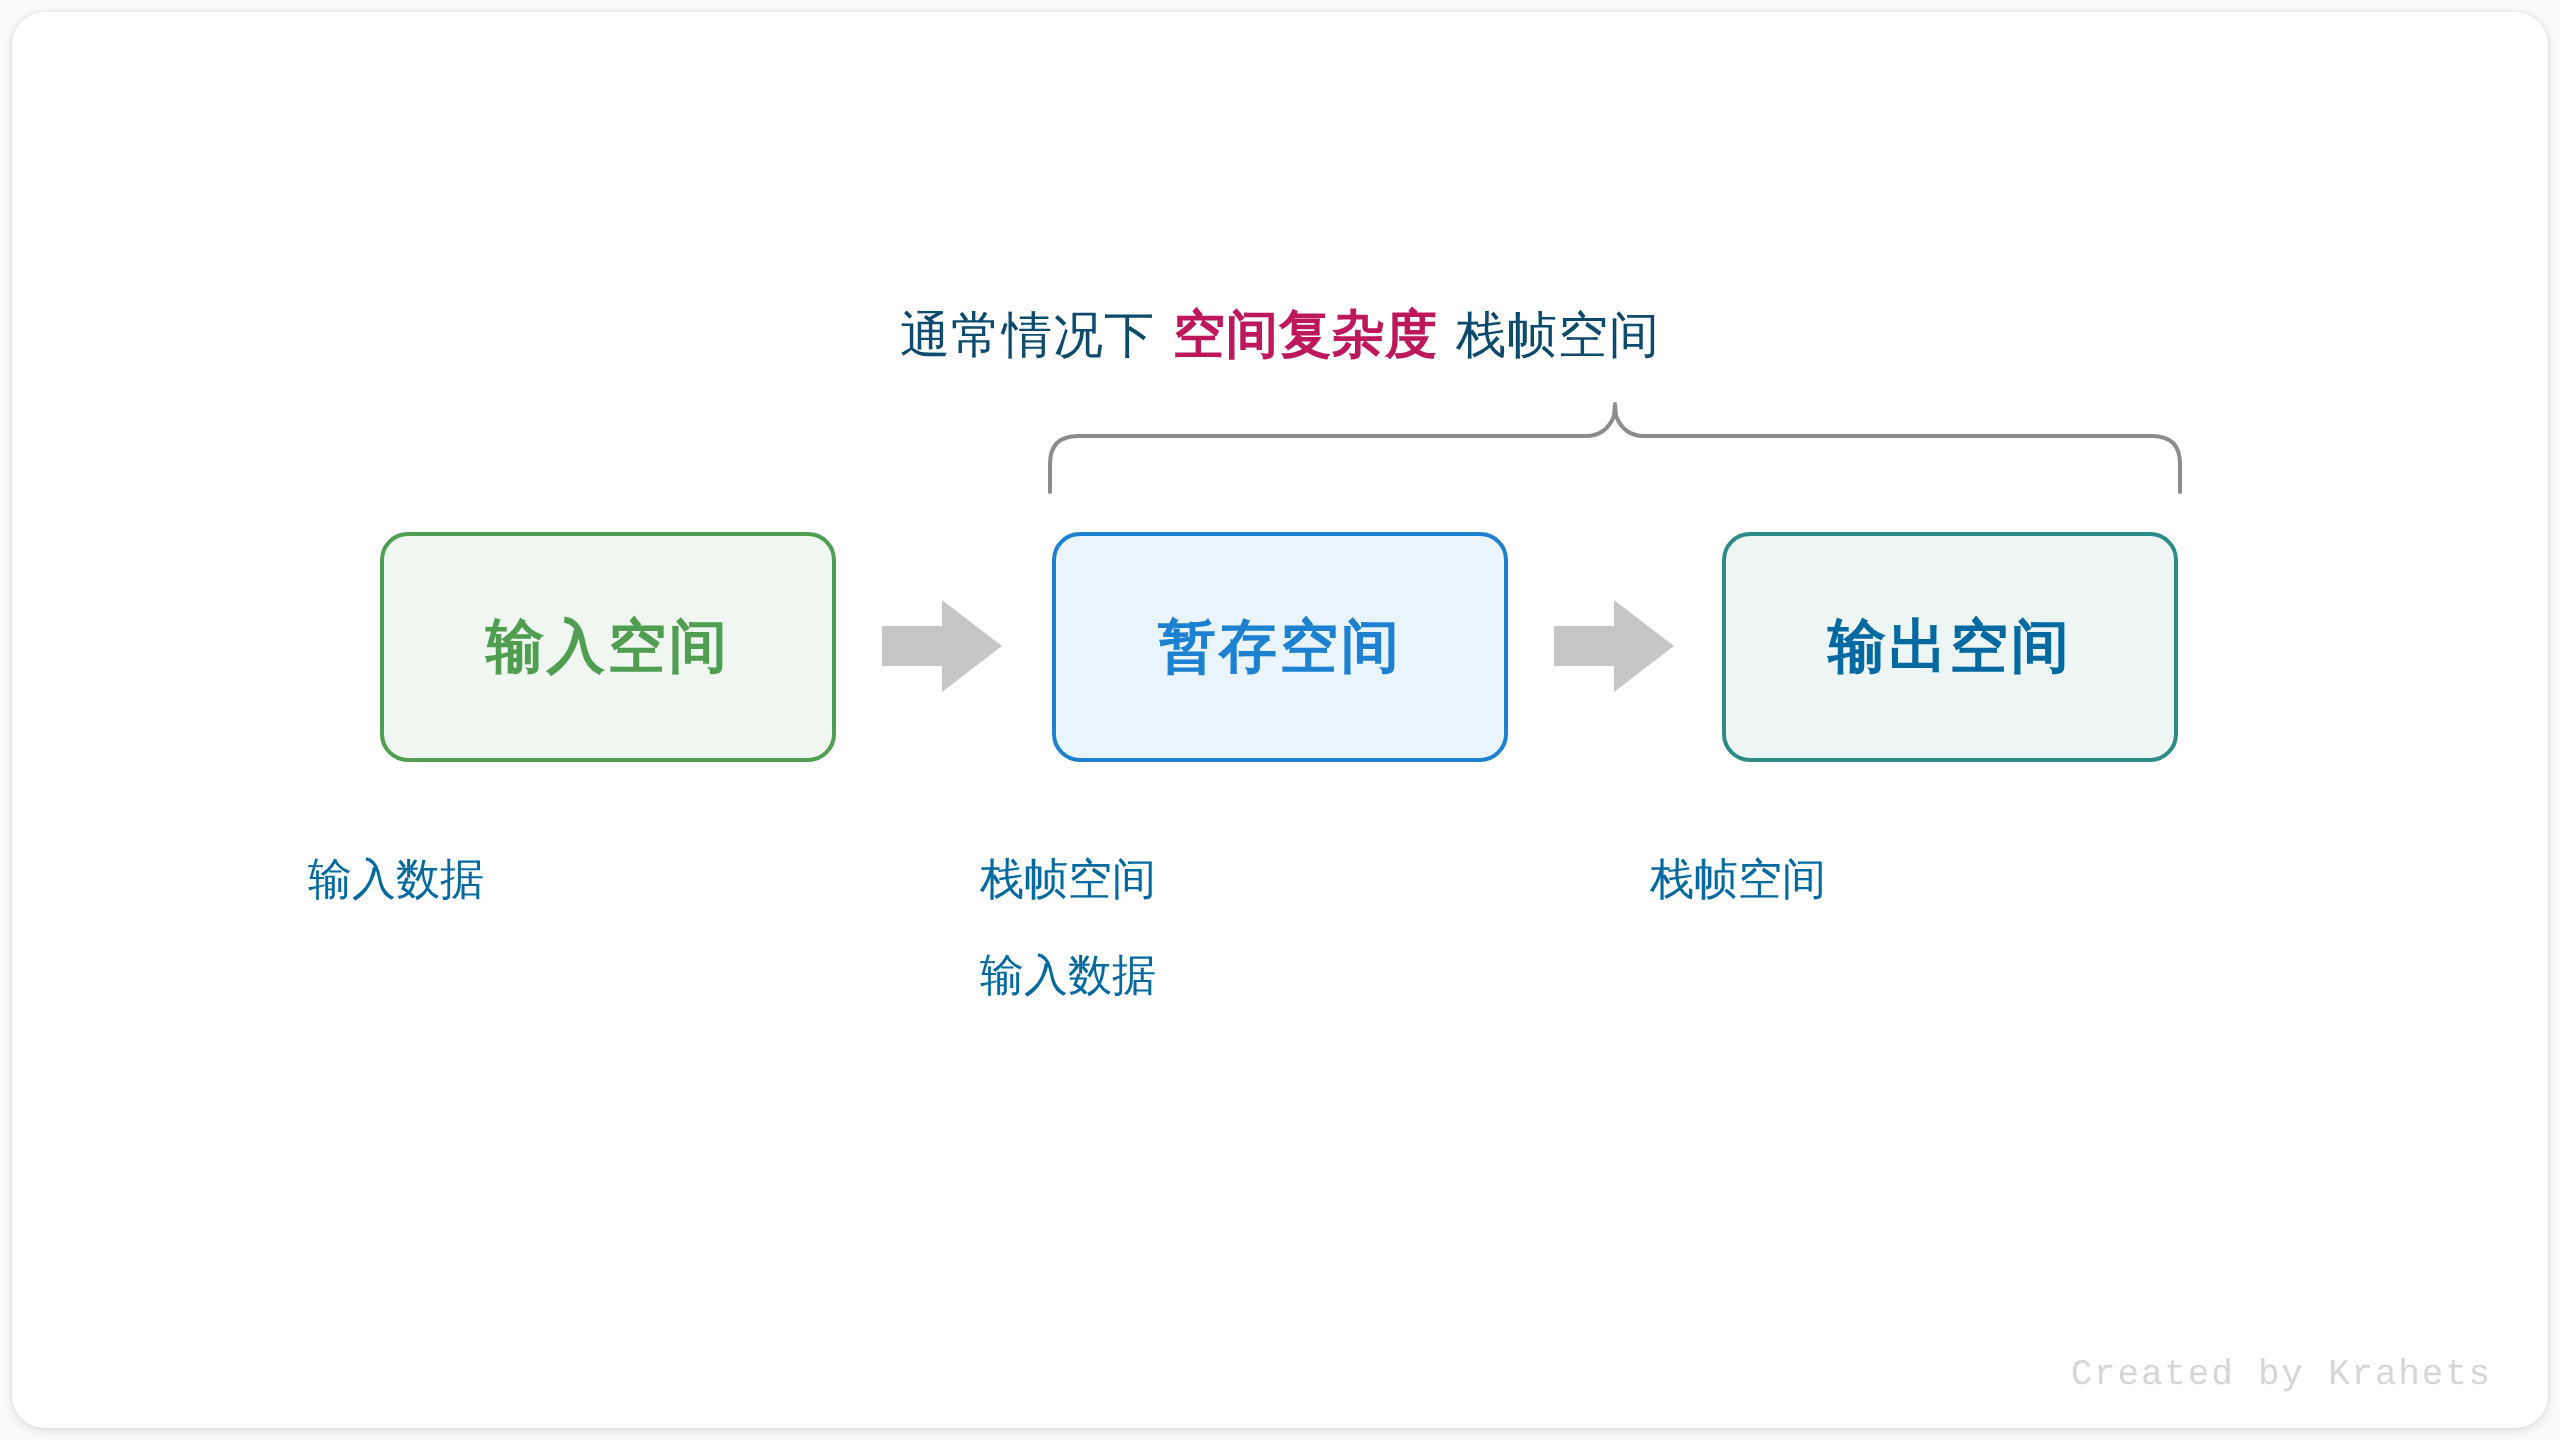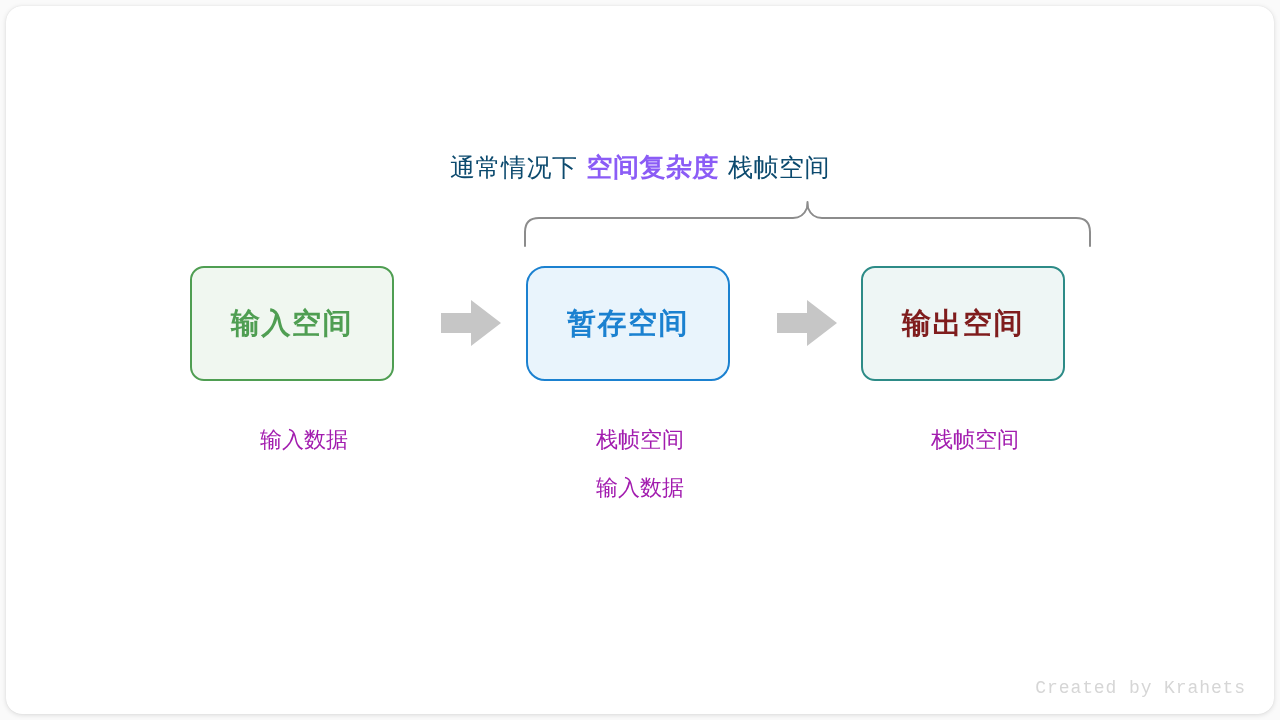--- a/index.html
+++ b/index.html
@@ -40,73 +40,72 @@
     text-align: center;
     white-space: nowrap;
     color: #8c8c8c;
     font-size: 25px;
     line-height: 36px;
     letter-spacing: 0.5px;
   }
   #caption .plain { font-weight: 400; color: #0c4a6e; }
   #caption .strong {
     font-weight: 700;
-    color: #8b5cf6;
+    color: #be185d;
     font-size: 26px;
     padding: 0 9px;
   }
 
   
   #brace-wrap {
     position: absolute;
     left: 515px;
     top: 196px;
     width: 585px;
     height: 55px;
   }
 
   
   .box {
     position: absolute;
     top: 266px;
-    width: 204px;
+    width: 228px;
     height: 115px;
     border-radius: 14px;
     border-width: 2px;
     border-style: solid;
     box-sizing: border-box;
     display: flex;
     align-items: center;
     justify-content: center;
   }
   .box-label {
     font-size: 29px;
     font-weight: 700;
     letter-spacing: 1.5px;
   }
   #box-input  { left: 190px; }
-  #box-temp   { left: 526px; border-radius: 19px; }
+  #box-temp   { left: 526px; }
   #box-output { left: 861px; }
 
   
   .arrow {
     position: absolute;
     top: 300px;
     width: 60px;
     height: 46px;
   }
   #arrow-1 { left: 441px; }
   #arrow-2 { left: 777px; }
 
   
   .label-col {
     position: absolute;
     width: 300px;
-    text-align: center;
-    color: #a21caf;
+    color: #0369a1;
     font-size: 22px;
     line-height: 48px;
   }
   #labels-input  { left: 154px; top: 416px; }
   #labels-temp   { left: 490px; top: 416px; }
   #labels-output { left: 825px; top: 416px; }
   .label-line { display: block; white-space: nowrap; }
 
   
   #watermark {
@@ -139,21 +138,21 @@
 
   <div class="box" id="box-input" style="border-color:#4f9e52;background:#f0f7f0;">
     <span class="box-label" style="color:#4f9e52;">输入空间</span>
   </div>
 
   <div class="box" id="box-temp" style="border-color:#1b81d0;background:#e9f4fc;">
     <span class="box-label" style="color:#1b81d0;">暂存空间</span>
   </div>
 
   <div class="box" id="box-output" style="border-color:#2d8b87;background:#eef6f5;">
-    <span class="box-label" style="color:#7f1d1d;">输出空间</span>
+    <span class="box-label" style="color:#0369a1;">输出空间</span>
   </div>
 
   <div class="arrow" id="arrow-1">
     <svg width="60" height="46" viewBox="0 0 60 46">
       <path d="M 0 13 L 30 13 L 30 0 L 60 23 L 30 46 L 30 33 L 0 33 Z" fill="#c6c6c6"></path>
     </svg>
   </div>
 
   <div class="arrow" id="arrow-2">
     <svg width="60" height="46" viewBox="0 0 60 46">

